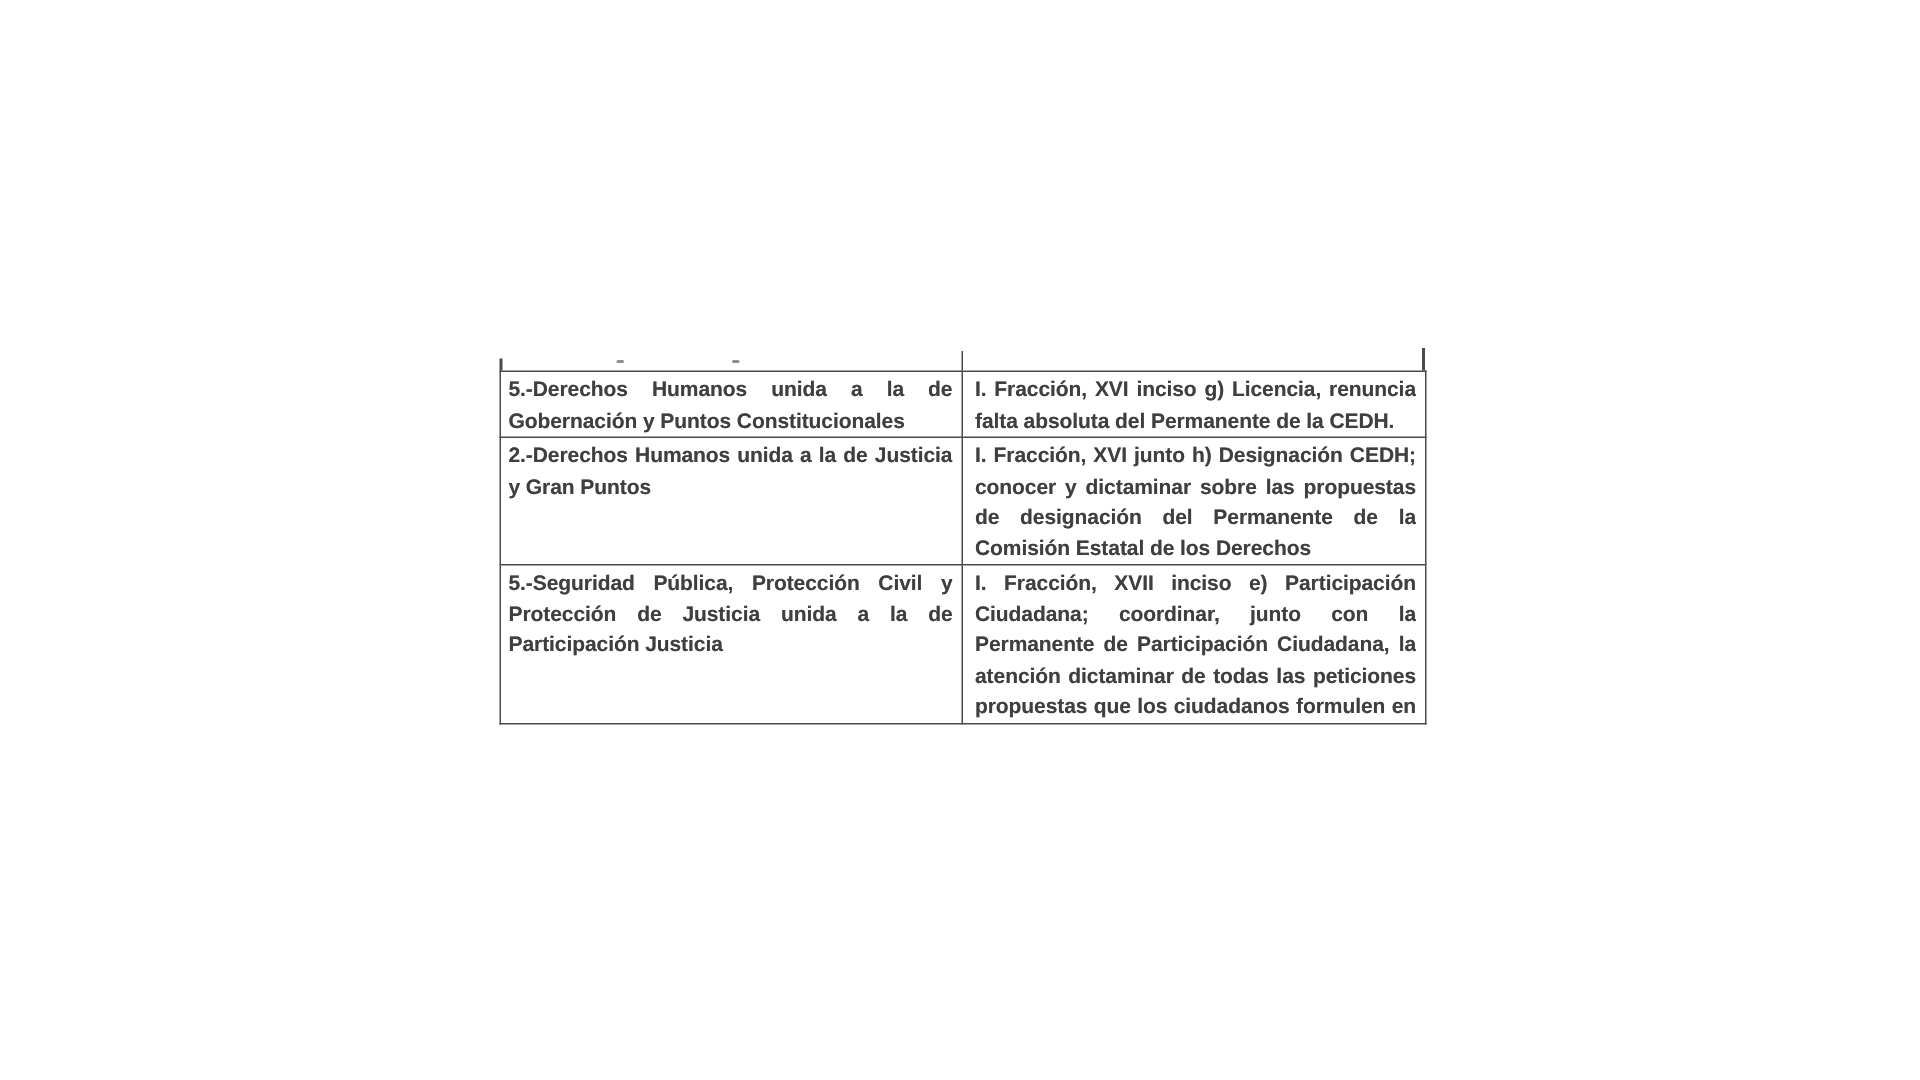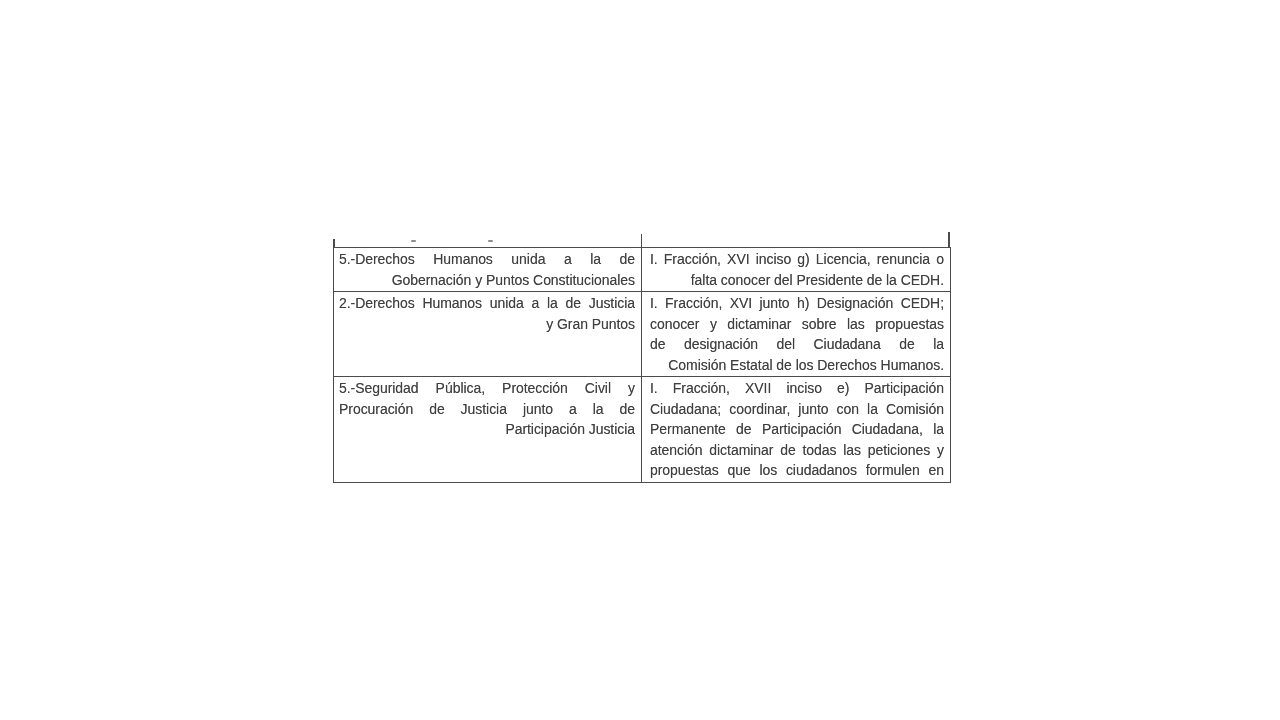--- a/index.html
+++ b/index.html
@@ -9,20 +9,21 @@
     height: 720px;
     background: #ffffff;
     overflow: hidden;
     font-family: "Liberation Sans", sans-serif;
   }
   .stage {
     position: relative;
     width: 1280px;
     height: 720px;
     background: #ffffff;
+    font-weight: bold;
   }
   .table-wrap {
     position: absolute;
     left: 333px;
     top: 231px;
     width: 617px;
     filter: blur(0.3px);
   }
   
   .partial-row {
@@ -65,21 +66,21 @@
     height: 20.5px;
     line-height: 20.5px;
     overflow: hidden;
     font-size: 14px;
     letter-spacing: -0.05px;
     color: #3f3f3f;
     text-shadow: 0 0 0.4px rgba(63,63,63,0.55);
     white-space: normal;
   }
   .tline.j { text-align: justify; text-align-last: justify; }
-  .tline.n { text-align: right; }
+  .tline.n { text-align: left; }
 </style>
 </head>
 <body>
 
 <div class="stage">
   <div class="table-wrap">
 
     <div class="partial-row">
       <span class="vseg vl"></span>
       <span class="vseg vm"></span>
@@ -95,41 +96,41 @@
       </colgroup>
 
       <tbody>
           <tr>
         <td class="left-cell">
           <div class="tline j">5.-Derechos Humanos unida a la de</div>
           <div class="tline n">Gobernación y Puntos Constitucionales</div>
         </td>
         <td class="right-cell">
           <div class="tline j">I. Fracción, XVI inciso g) Licencia, renuncia o</div>
-          <div class="tline n">falta conocer del Presidente de la CEDH.</div>
+          <div class="tline n">falta absoluta del Permanente de la CEDH.</div>
         </td>
       </tr>
 
       <tr>
         <td class="left-cell">
           <div class="tline j">2.-Derechos Humanos unida a la de Justicia</div>
           <div class="tline n">y Gran Puntos</div>
         </td>
         <td class="right-cell">
           <div class="tline j">I. Fracción,  XVI junto h) Designación CEDH;</div>
           <div class="tline j">conocer y dictaminar sobre las propuestas</div>
-          <div class="tline j">de designación del Ciudadana de la</div>
+          <div class="tline j">de designación del Permanente de la</div>
           <div class="tline n">Comisión Estatal de los Derechos Humanos.</div>
         </td>
       </tr>
 
       <tr>
         <td class="left-cell">
           <div class="tline j">5.-Seguridad Pública, Protección Civil y</div>
-          <div class="tline j">Procuración de Justicia junto a la de</div>
+          <div class="tline j">Protección de Justicia unida a la de</div>
           <div class="tline n">Participación Justicia</div>
         </td>
         <td class="right-cell">
           <div class="tline j">I. Fracción, XVII inciso e) Participación</div>
           <div class="tline j">Ciudadana; coordinar, junto con la Comisión</div>
           <div class="tline j">Permanente de Participación Ciudadana, la</div>
           <div class="tline j">atención dictaminar de todas las peticiones y</div>
           <div class="tline j">propuestas que los ciudadanos formulen en</div>
         </td>
       </tr>

